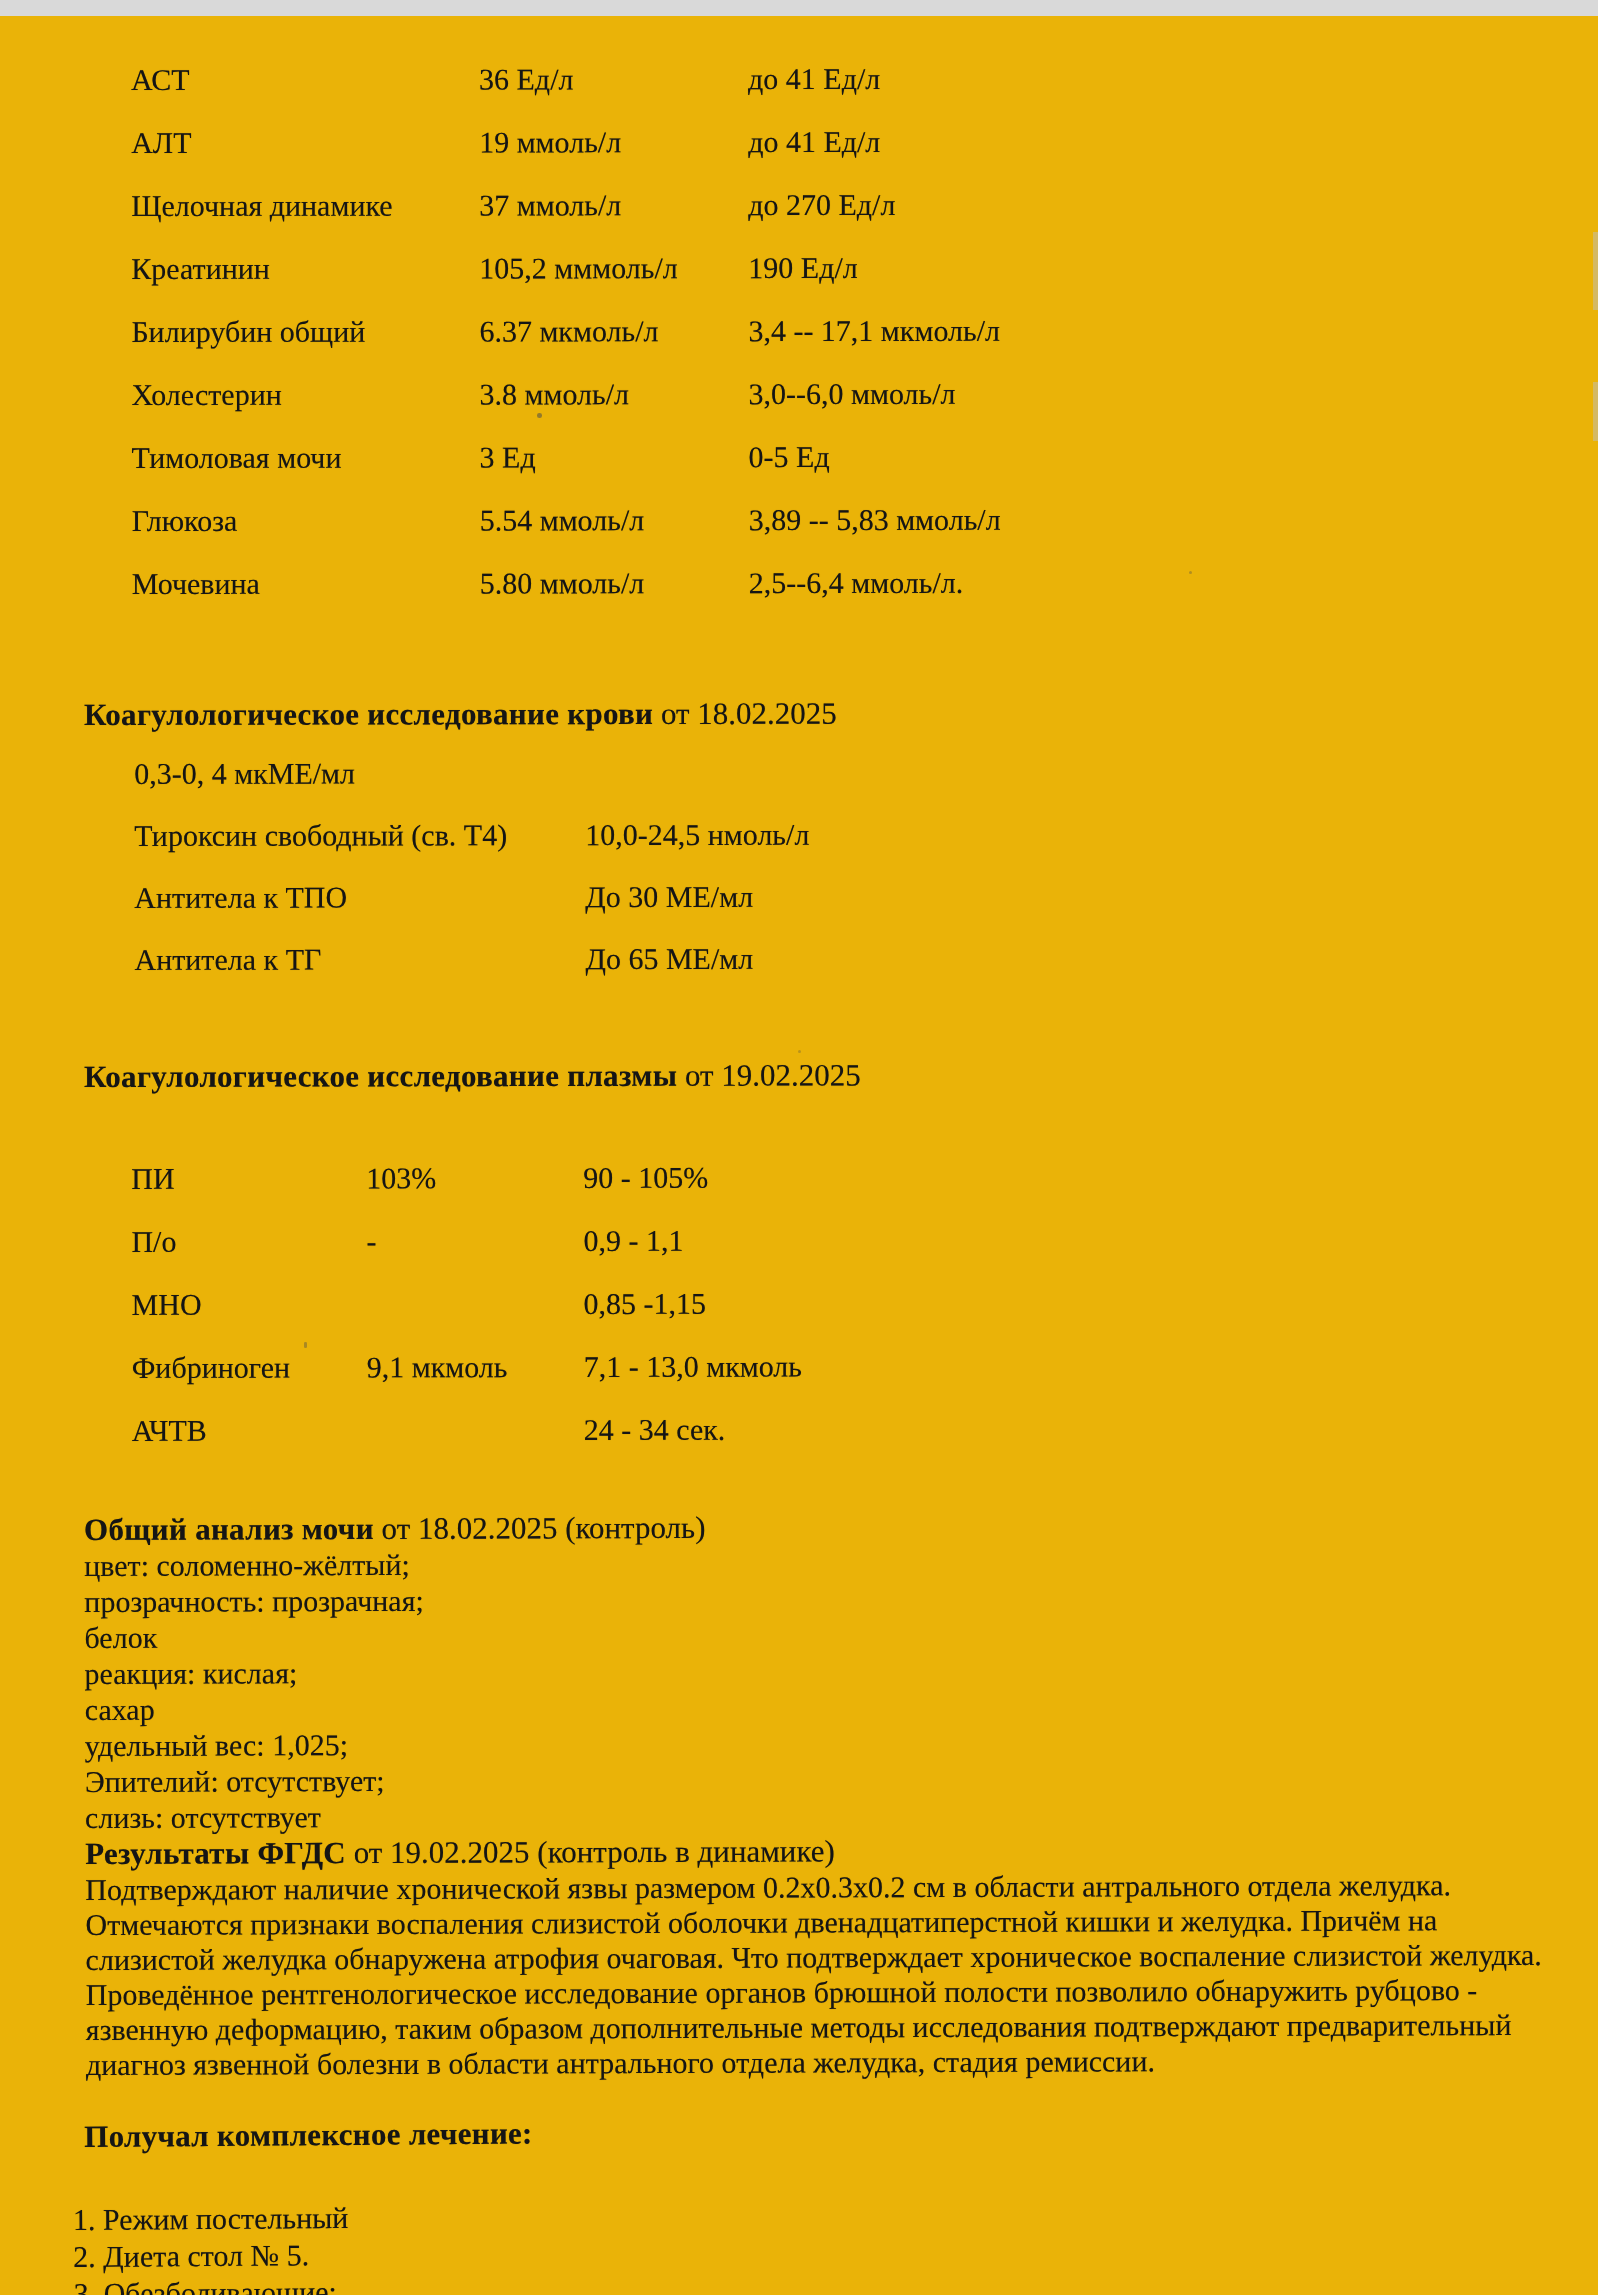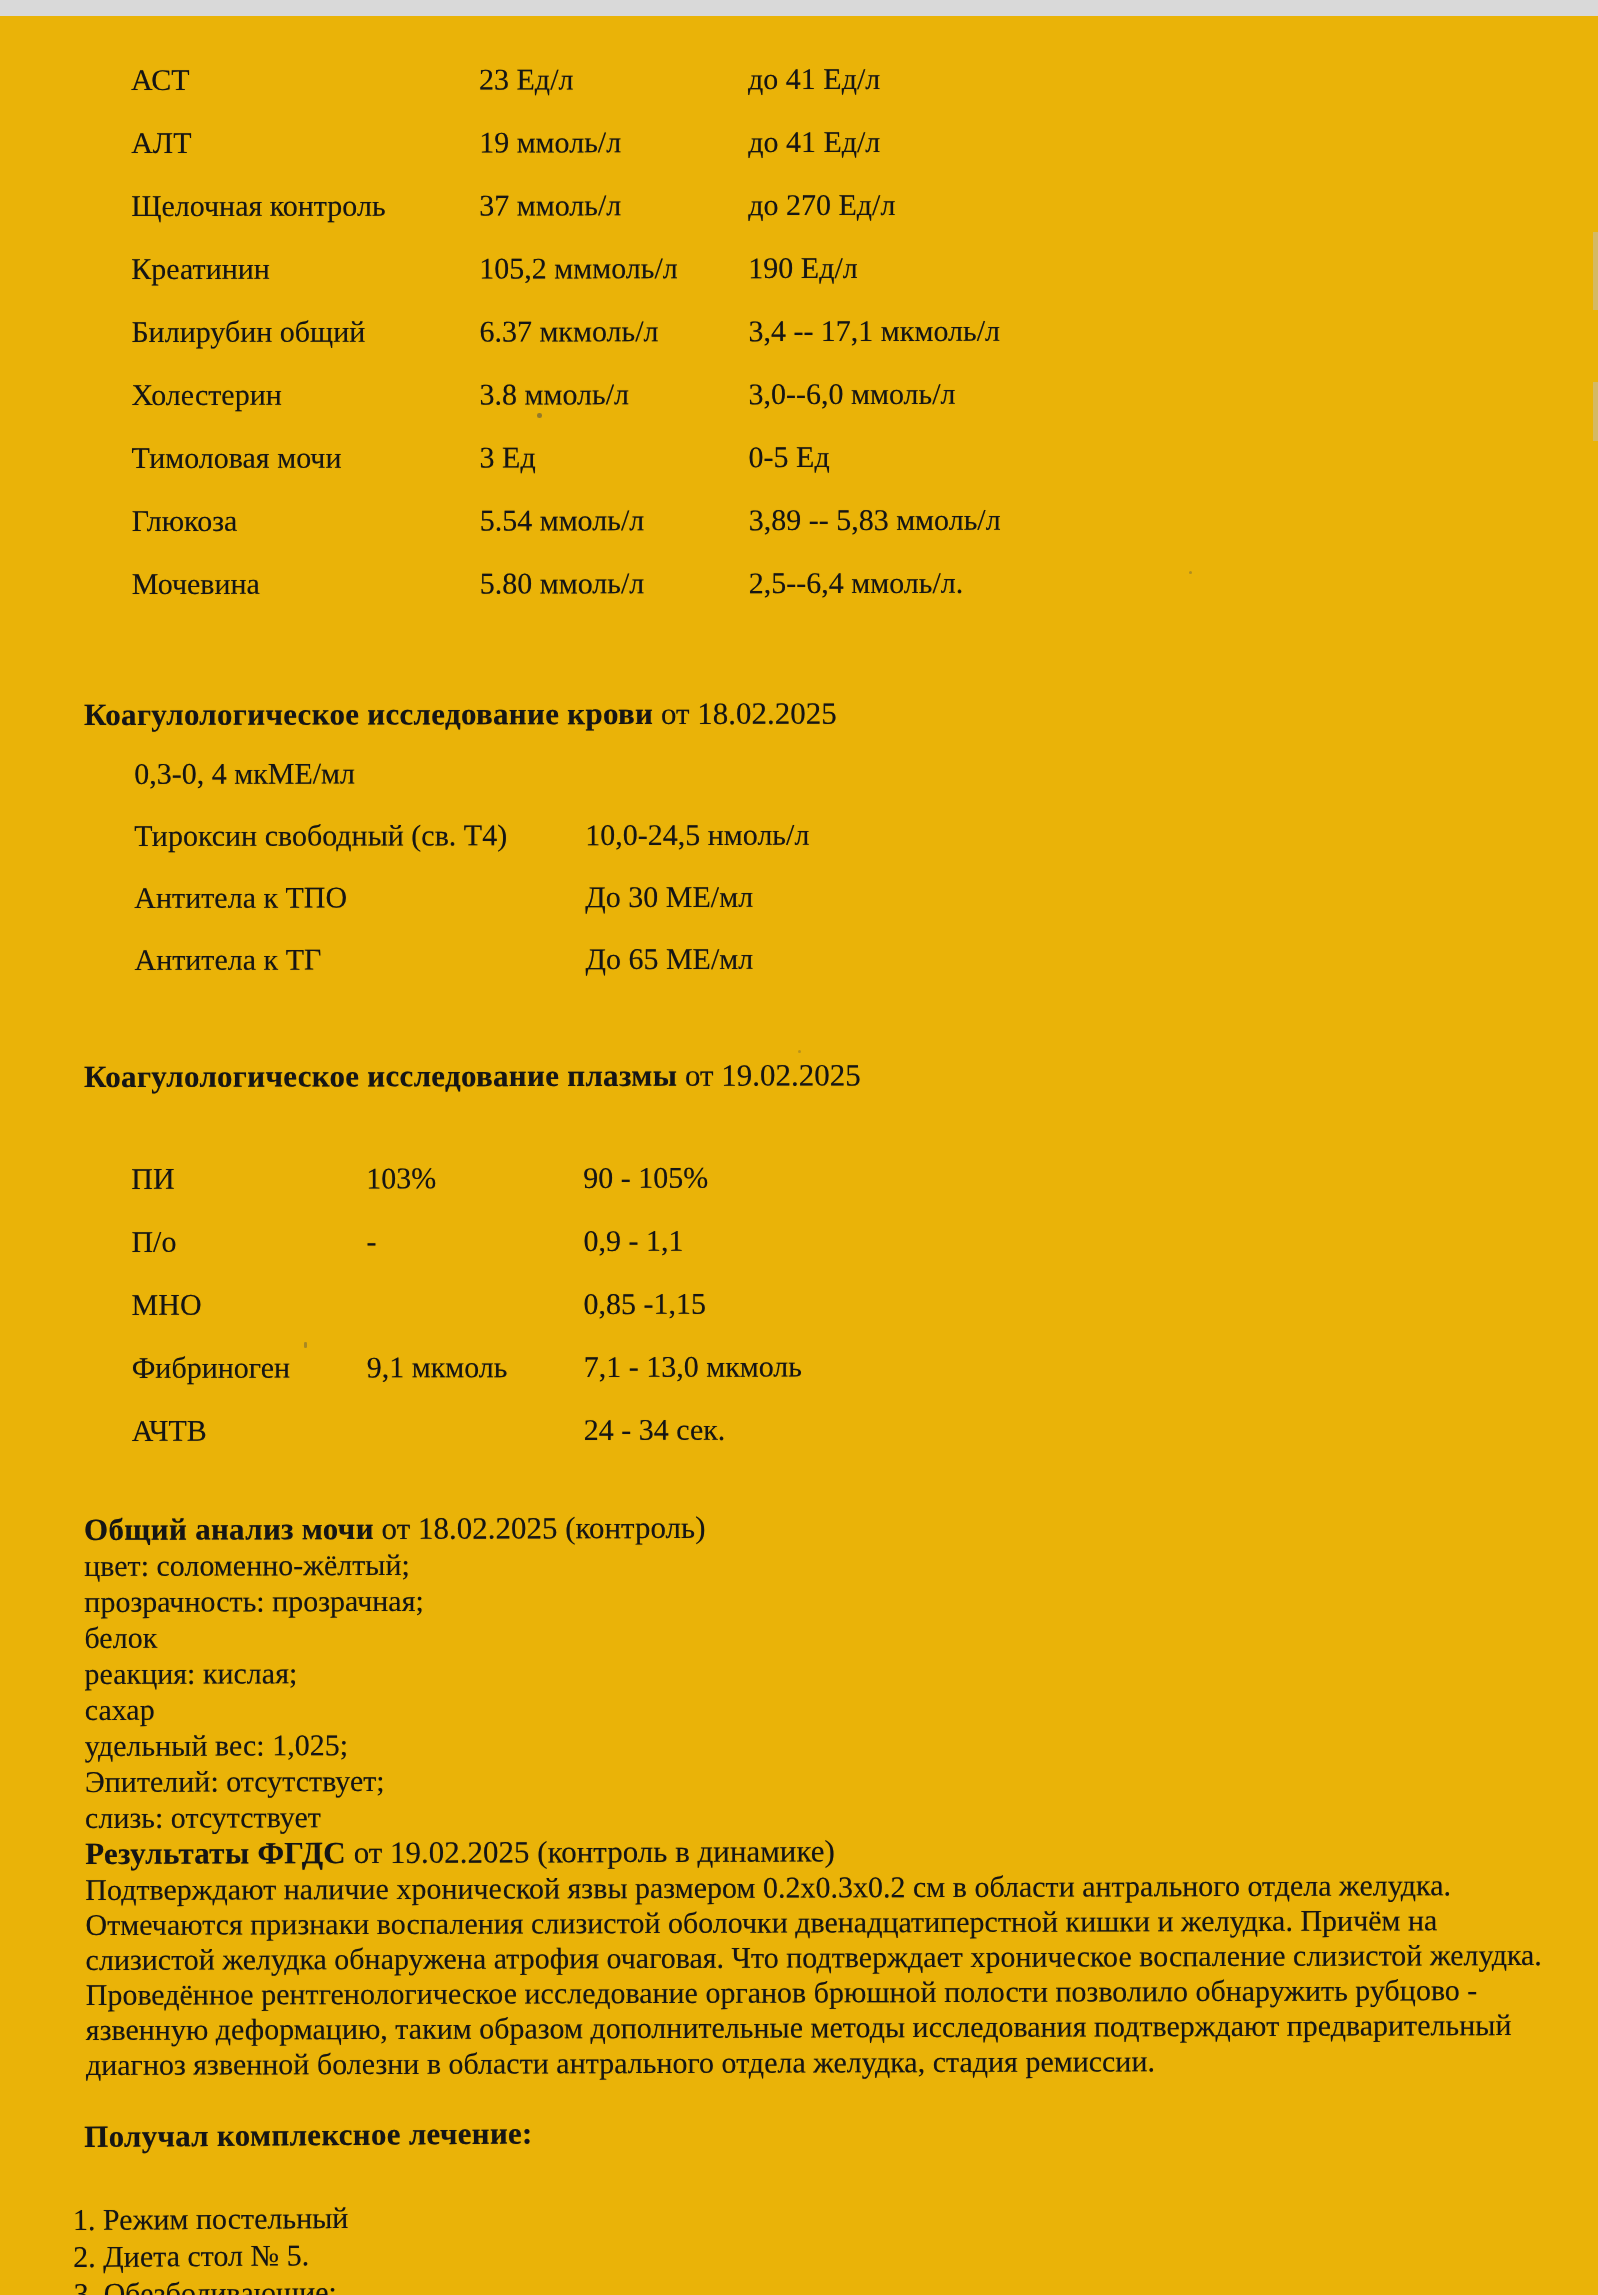--- a/index.html
+++ b/index.html
@@ -50,30 +50,30 @@
   .edge-strip { position:absolute; right:0; width:4.6px; background:#bfbfbf; opacity:.5; filter:blur(0.7px); }
 </style>
 </head>
 <body>
 
 <div class="page">
 
   <section class="biochem">
     <div class="trow">
       <span class="cell">АСТ</span>
-      <span class="cell">23 Ед/л</span>
+      <span class="cell">36 Ед/л</span>
       <span class="cell">до 41 Ед/л</span>
     </div>
     <div class="trow">
       <span class="cell">АЛТ</span>
       <span class="cell">19 ммоль/л</span>
       <span class="cell">до 41 Ед/л</span>
     </div>
     <div class="trow">
-      <span class="cell">Щелочная контроль</span>
+      <span class="cell">Щелочная динамике</span>
       <span class="cell">37 ммоль/л</span>
       <span class="cell">до 270 Ед/л</span>
     </div>
     <div class="trow">
       <span class="cell">Креатинин</span>
       <span class="cell">105,2 мммоль/л</span>
       <span class="cell">190 Ед/л</span>
     </div>
     <div class="trow">
       <span class="cell">Билирубин общий</span>

